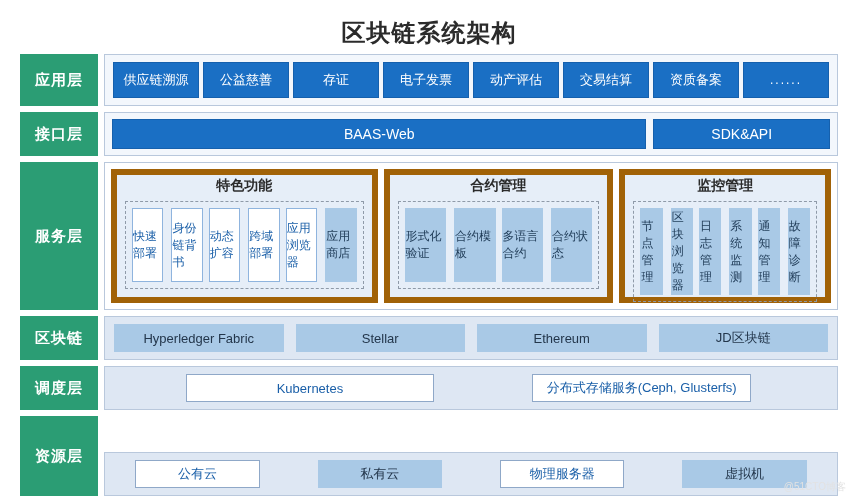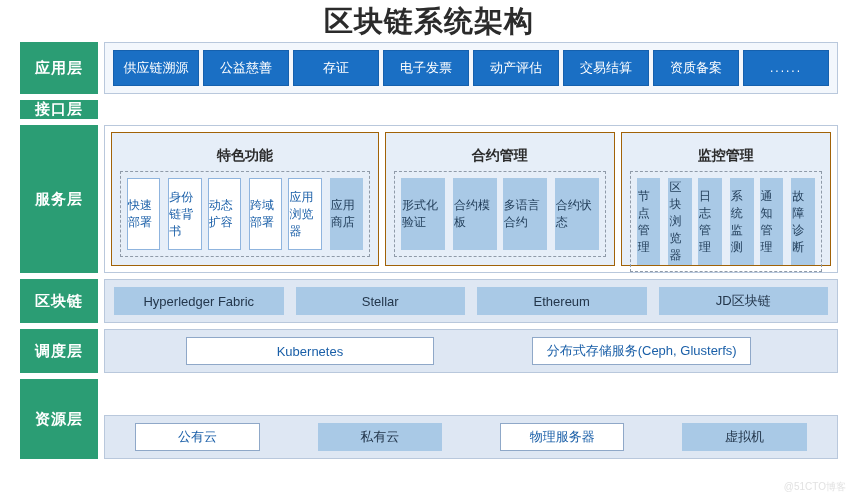--- a/index.html
+++ b/index.html
@@ -11,24 +11,25 @@
     height: 500px;
     background: #ffffff;
     font-family: "Liberation Sans", "DejaVu Sans", sans-serif;
     overflow: hidden;
     position: relative;
   }
 
   
   .title {
     text-align: center;
-    font-size: 29px;
+    font-size: 24px;
     font-weight: bold;
     color: #2b2b2b;
     letter-spacing: 1px;
+    padding-top: 12px;
     padding-bottom: 0;
     height: 42px;
     line-height: 42px;
   }
 
   
   .diagram {
     padding: 0 20px;
     box-sizing: border-box;
   }
@@ -108,25 +109,25 @@
   .row-service .row-body {
     background: #ffffff;
     border: 1px solid #b9c8dc;
     padding: 6px;
     gap: 6px;
     align-items: stretch;
     height: 148px;
   }
   .svc-group {
     background: #e6eef8;
-    border: 1px solid #a16207;
+    border: 6px solid #a16207;
     box-sizing: border-box;
     display: flex;
     flex-direction: column;
-    padding: 12px 8px 8px 8px;
+    padding: 0 8px 8px 8px;
   }
   .svc-group.g-feature { flex: 1.30; }
   .svc-group.g-contract { flex: 1.10; }
   .svc-group.g-monitor { flex: 1.00; }
   .svc-title {
     text-align: center;
     font-size: 14px;
     font-weight: bold;
     color: #2b2b2b;
     padding: 2px 0 6px 0;
@@ -272,20 +273,24 @@
       <div class="app-box">电子发票</div>
       <div class="app-box">动产评估</div>
       <div class="app-box">交易结算</div>
       <div class="app-box">资质备案</div>
       <div class="app-box ellipsis">......</div>
     </div>
   </div>
 
   <div class="row row-iface">
     <div class="row-label">接口层</div>
+    <div class="row-body">
+      <div class="iface-box wide">BAAS-Web</div>
+      <div class="iface-box narrow">SDK&amp;API</div>
+    </div>
   </div>
 
   <div class="row row-service">
     <div class="row-label">服务层</div>
     <div class="row-body">
 
       <div class="svc-group g-feature">
         <div class="svc-title">特色功能</div>
         <div class="svc-dash">
           <div class="svc-line">

